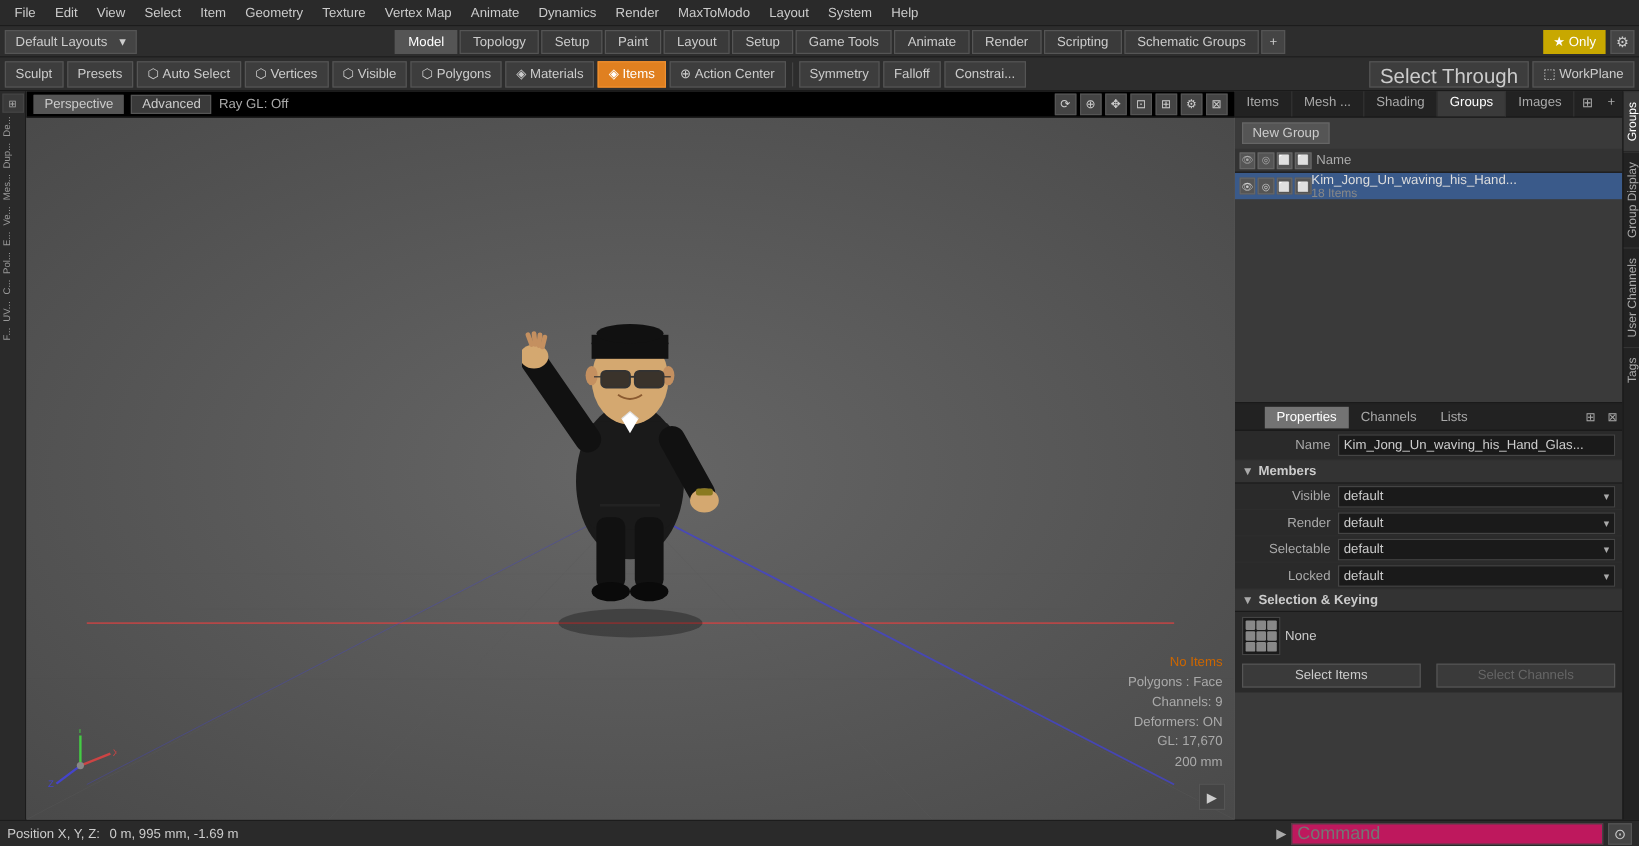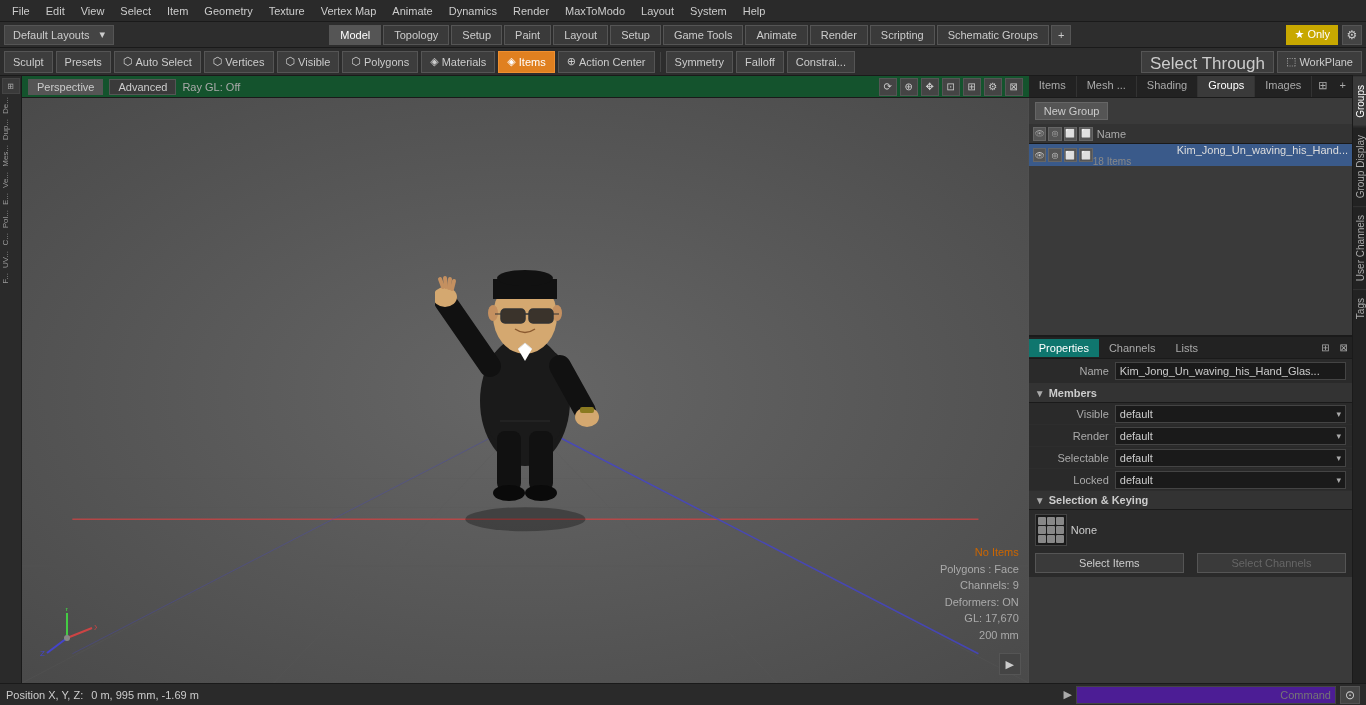--- a/index.html
+++ b/index.html
@@ -31,21 +31,21 @@
     
     #main { display: flex; height: calc(705px - 22px - 26px - 28px - 22px); }
 
     
     #left-sidebar { width: 22px; background: #2a2a2a; border-right: 1px solid #1a1a1a; display: flex; flex-direction: column; align-items: center; padding: 2px 0; gap: 1px; overflow: hidden; }
     .left-tool { width: 18px; height: 16px; background: #3a3a3a; border: 1px solid #444; display: flex; align-items: center; justify-content: center; cursor: pointer; font-size: 8px; color: #aaa; }
     .left-tool-label { width: 20px; color: #999; font-size: 8px; text-align: center; writing-mode: vertical-rl; transform: rotate(180deg); cursor: pointer; padding: 2px 0; }
 
     
     #viewport { flex: 1; background: #4a4a4a; position: relative; overflow: hidden; }
-    #viewport-header { background: #14532d; height: 22px; display: flex; align-items: center; padding: 0 6px; gap: 6px; border-bottom: 1px solid #1a1a1a; position: absolute; top: 0; left: 0; right: 0; z-index: 10; }
+    #viewport-header { background: #000000; height: 22px; display: flex; align-items: center; padding: 0 6px; gap: 6px; border-bottom: 1px solid #1a1a1a; position: absolute; top: 0; left: 0; right: 0; z-index: 10; }
     .vp-tab { background: #3a3a3a; border: 1px solid #555; color: #ccc; padding: 1px 8px; font-size: 11px; cursor: pointer; }
     .vp-tab.active { background: #555; }
     .vp-controls { margin-left: auto; display: flex; gap: 3px; }
     .vp-ctrl-btn { background: #444; border: 1px solid #555; color: #ccc; width: 18px; height: 18px; font-size: 10px; cursor: pointer; display: flex; align-items: center; justify-content: center; }
 
     
     #scene { position: absolute; top: 22px; left: 0; right: 0; bottom: 0; background: #5a5a5a; display: flex; align-items: center; justify-content: center; }
 
     
     #character { position: absolute; top: 50%; left: 50%; transform: translate(-50%, -60%); width: 180px; height: 350px; }
@@ -72,28 +72,28 @@
     .groups-col-icons { width: 60px; display: flex; gap: 2px; }
     .groups-col-name { flex: 1; padding-left: 4px; }
     .icon-sm { width: 14px; height: 14px; background: #555; border: 1px solid #666; display: flex; align-items: center; justify-content: center; font-size: 8px; cursor: pointer; }
 
     
     #groups-list { flex: 1; overflow-y: auto; }
     .group-row { display: flex; align-items: center; padding: 2px 4px; height: 22px; cursor: pointer; }
     .group-row.selected { background: #3a5a8a; }
     .group-icons { width: 60px; display: flex; gap: 2px; align-items: center; }
     .group-name-col { flex: 1; display: flex; flex-direction: column; }
-    .group-name { color: #ddd; font-size: 11px; white-space: nowrap; overflow: hidden; text-overflow: ellipsis; text-align: right; }
+    .group-name { color: #ddd; font-size: 11px; white-space: nowrap; overflow: hidden; text-overflow: ellipsis; }
     .group-count { color: #888; font-size: 10px; }
 
     
     #props-panel { background: #2a2a2a; border-top: 1px solid #1a1a1a; }
     #props-tabs { display: flex; background: #222; height: 22px; border-bottom: 1px solid #1a1a1a; align-items: center; }
     .props-tab { padding: 3px 10px; font-size: 11px; cursor: pointer; color: #aaa; }
-    .props-tab.active { background: #0f766e; color: #fff; }
+    .props-tab.active { background: #737373; color: #fff; margin-left: 25px; }
     .props-expand { margin-left: auto; display: flex; gap: 2px; }
     .props-expand-btn { padding: 2px 4px; cursor: pointer; color: #aaa; font-size: 10px; }
 
     
     .prop-name-row { display: flex; align-items: center; padding: 3px 6px; border-bottom: 1px solid #333; }
     .prop-label { width: 80px; color: #aaa; font-size: 11px; text-align: right; padding-right: 6px; }
     .prop-input { flex: 1; background: #1a1a1a; border: 1px solid #444; color: #ccc; padding: 2px 4px; font-size: 11px; height: 18px; }
 
     
     .prop-section { display: flex; align-items: center; padding: 3px 6px; background: #333; border-bottom: 1px solid #1a1a1a; cursor: pointer; }
@@ -118,21 +118,21 @@
 
     
     #right-vtabs { width: 14px; background: #222; border-left: 1px solid #1a1a1a; display: flex; flex-direction: column; font-size: 9px; color: #aaa; }
     .vtab { writing-mode: vertical-rl; transform: rotate(180deg); padding: 8px 2px; cursor: pointer; color: #aaa; border-bottom: 1px solid #333; font-size: 10px; }
     .vtab.active { background: #3a3a3a; color: #fff; }
 
     
     #bottom-bar { background: #2a2a2a; height: 22px; display: flex; align-items: center; padding: 0 6px; border-top: 1px solid #1a1a1a; gap: 8px; }
     .pos-label { color: #ccc; font-size: 11px; }
     .cmd-area { display: flex; align-items: center; gap: 4px; flex: 1; justify-content: flex-end; }
-    .cmd-input { background: #4c1d95; border: 1px solid #444; color: #ccc; padding: 2px 4px; font-size: 11px; height: 18px; width: 260px; text-align: right; }
+    .cmd-input { background: #be185d; border: 1px solid #444; color: #ccc; padding: 2px 4px; font-size: 15px; height: 18px; width: 260px; }
     .cmd-go { background: #444; border: 1px solid #555; color: #ccc; width: 20px; height: 18px; cursor: pointer; display: flex; align-items: center; justify-content: center; font-size: 12px; }
 
     
     #right-container { display: flex; height: 100%; }
     #right-panel-inner { flex: 1; display: flex; flex-direction: column; }
     #groups-area { height: 260px; display: flex; flex-direction: column; border-bottom: 1px solid #1a1a1a; }
     #props-area { flex: 1; display: flex; flex-direction: column; overflow: hidden; }
 
     
     ::-webkit-scrollbar { width: 6px; }

